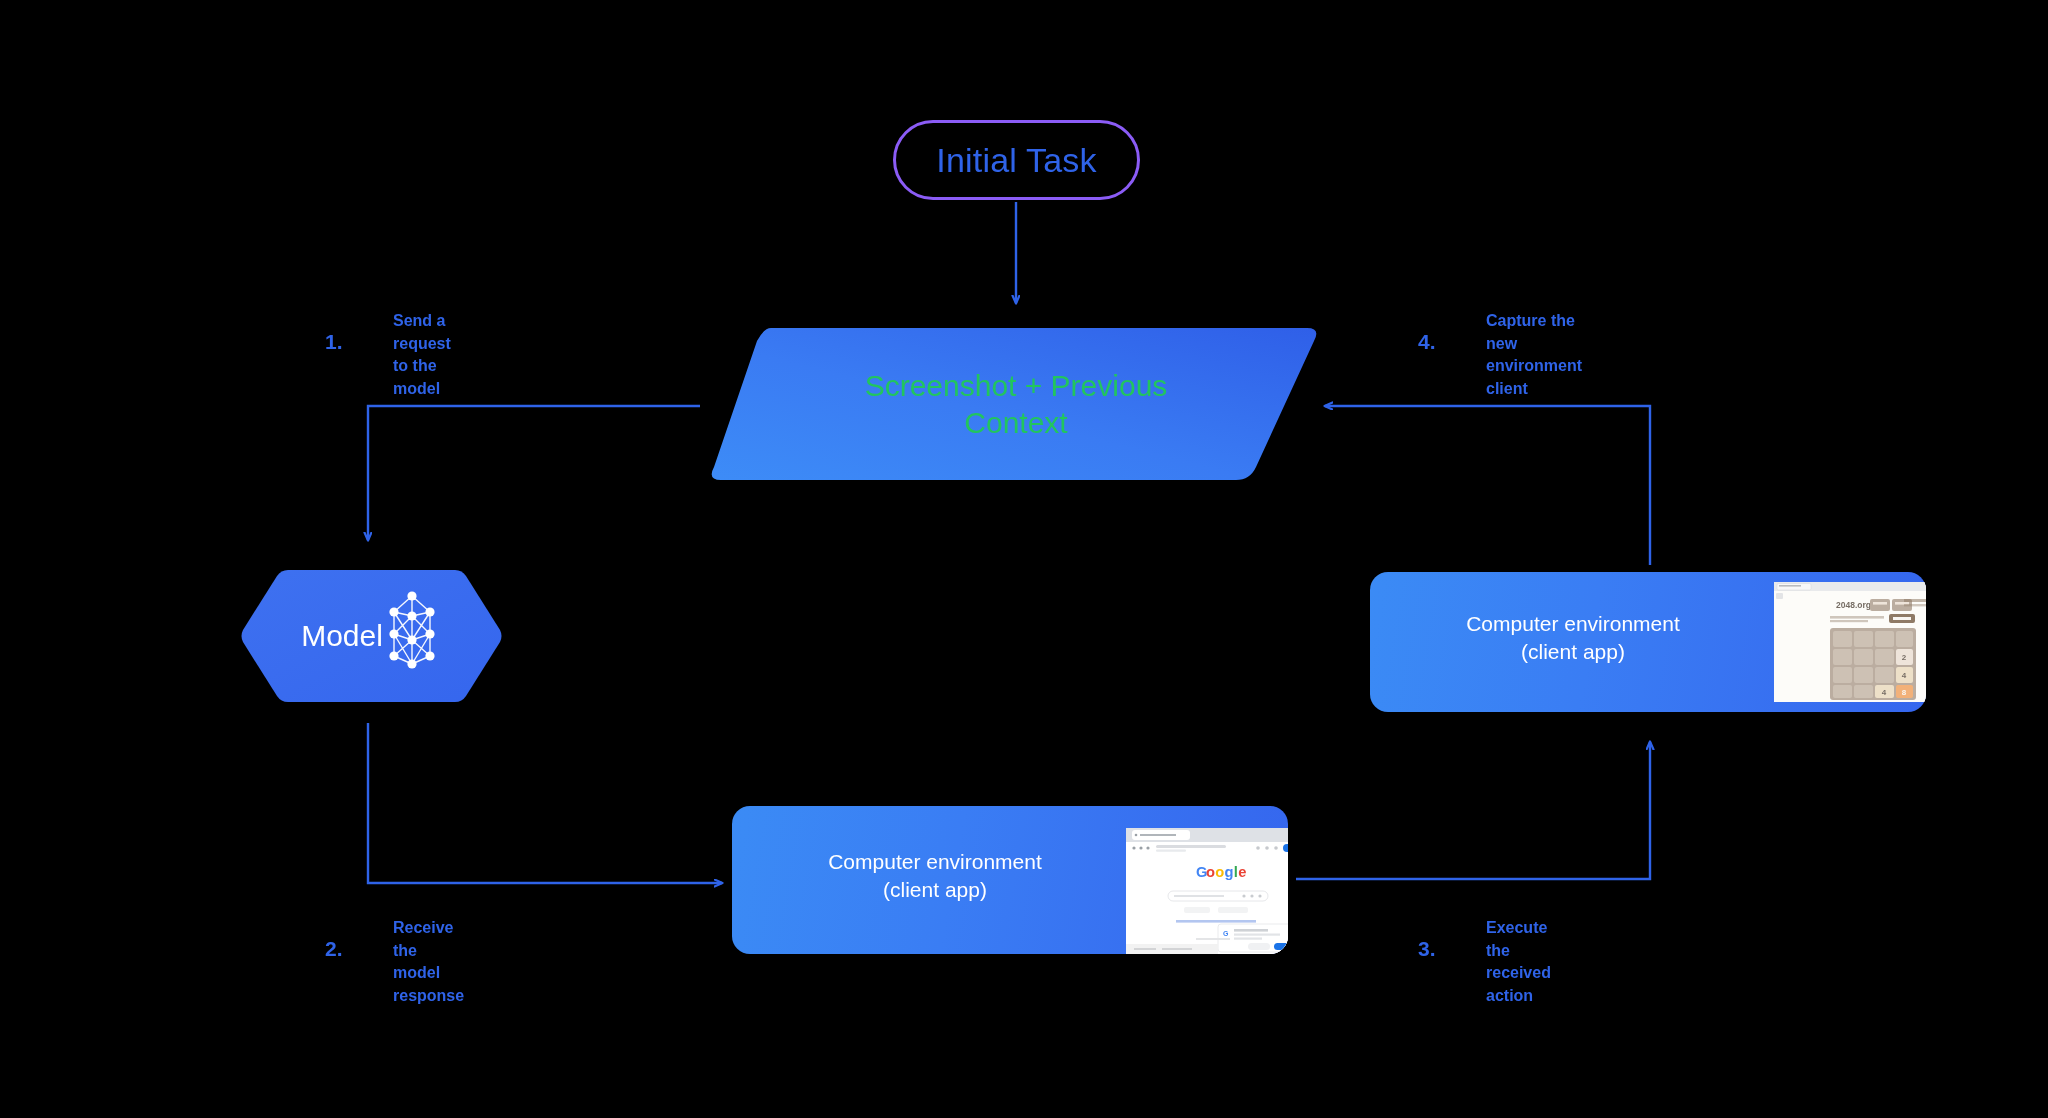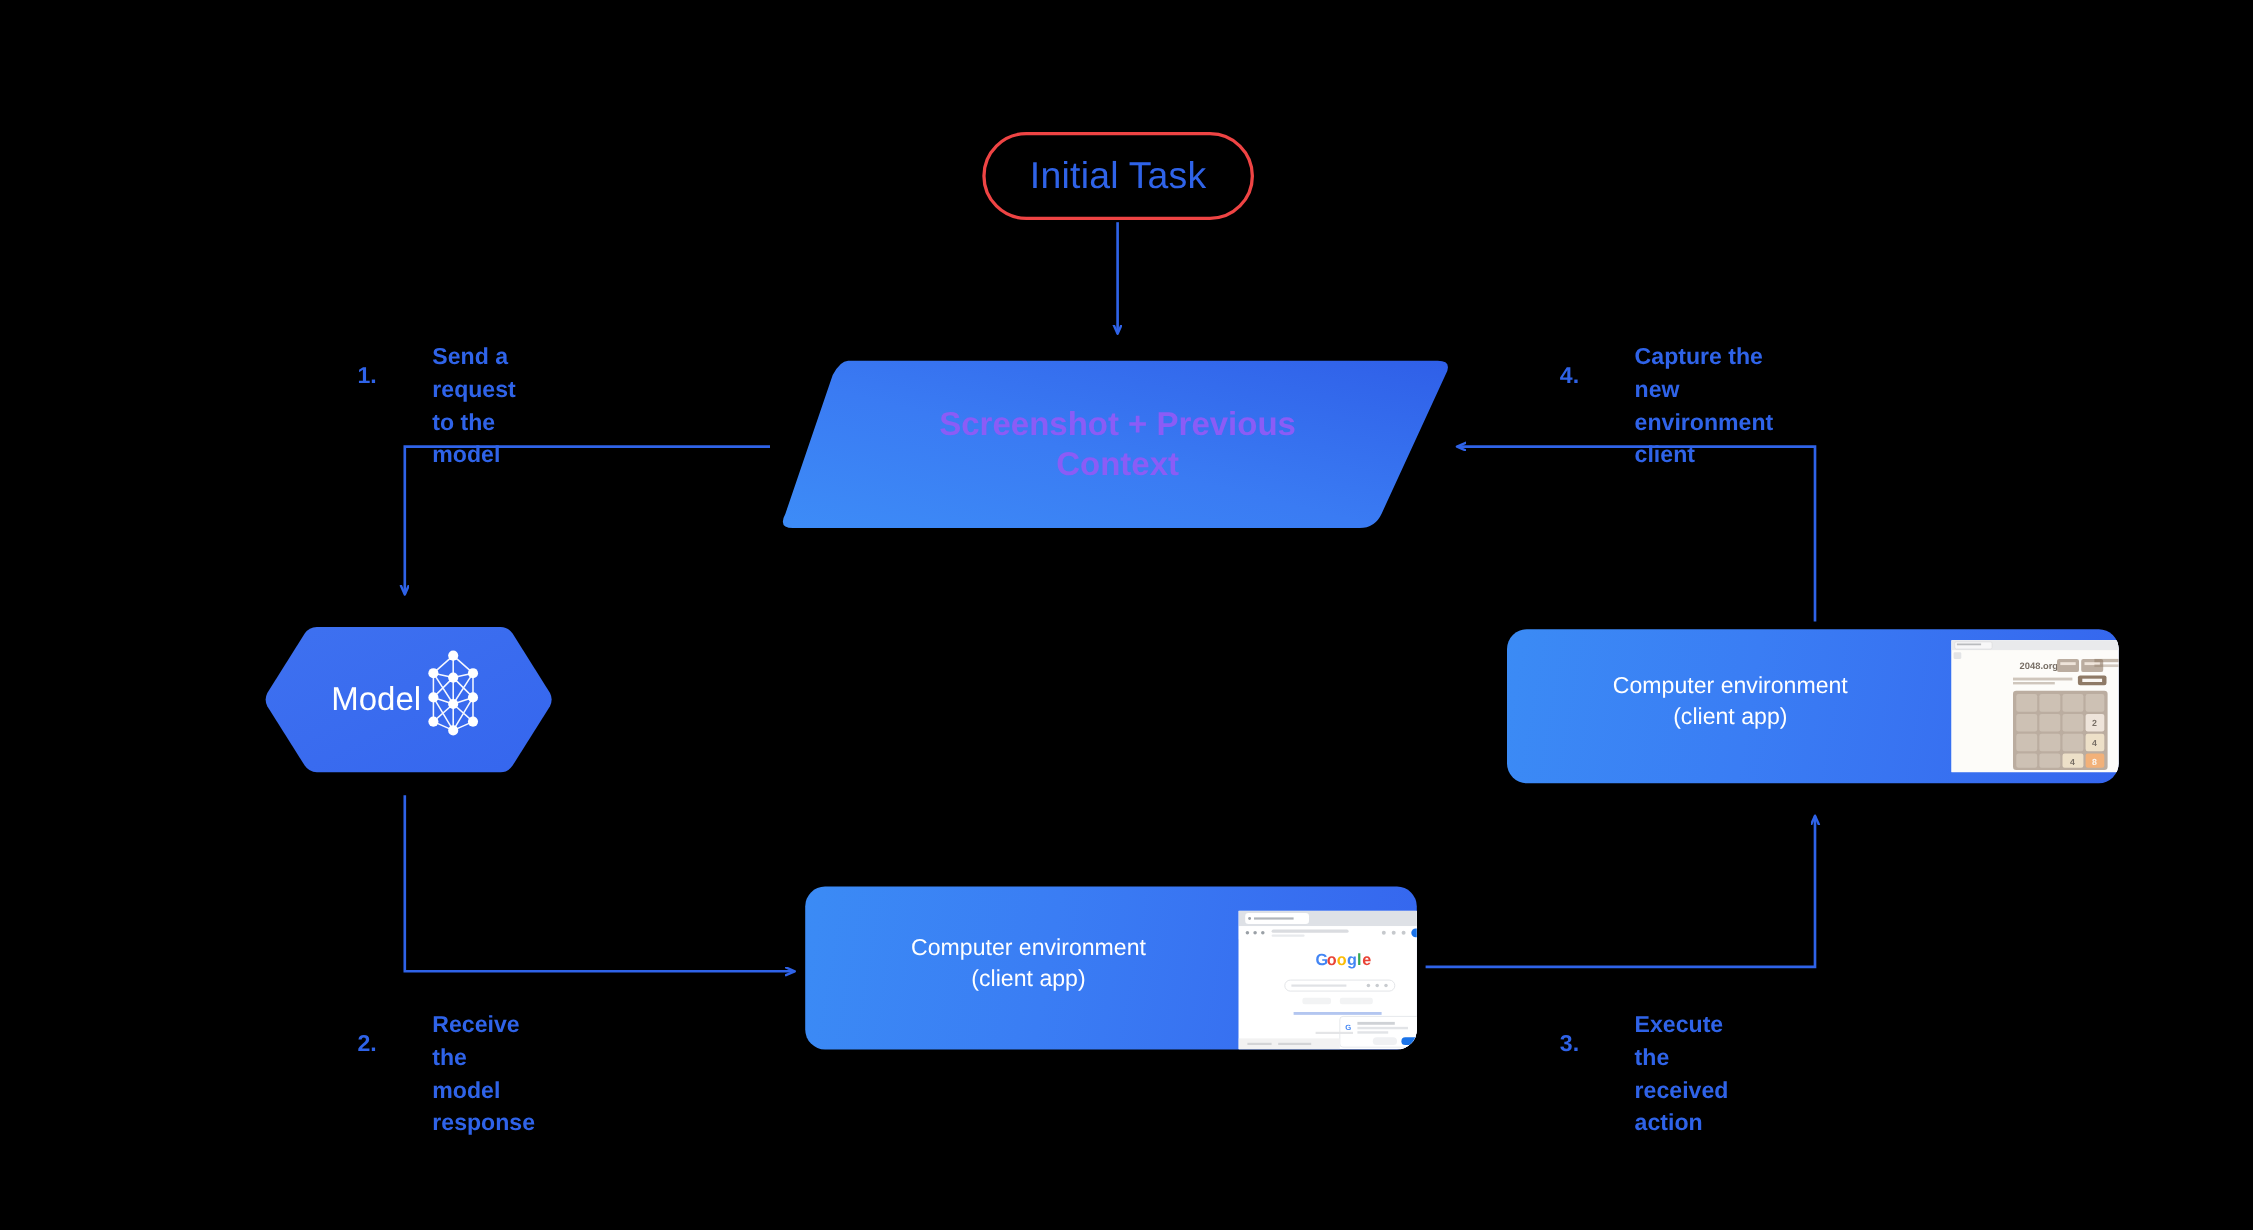--- a/index.html
+++ b/index.html
@@ -23,37 +23,37 @@
   }
   svg.layer {
     position: absolute;
     left: 0; top: 0;
     width: 2048px;
     height: 1118px;
     overflow: visible;
   }
   .node-text {
     position: absolute;
-    color: #8b5cf6;
+    color: #22c55e;
     font-family: "Liberation Sans", sans-serif;
-    font-weight: 700;
+    font-weight: 400;
     line-height: 1.24;
     text-align: center;
     white-space: pre-line;
     pointer-events: none;
   }
 
   
   #initial-task {
     position: absolute;
     left: 893px;
     top: 120px;
     width: 247px;
     height: 80px;
-    border: 3px solid #ef4444;
+    border: 3px solid #8b5cf6;
     border-radius: 40px;
     box-sizing: border-box;
     display: flex;
     align-items: center;
     justify-content: center;
   }
   #initial-task .label {
     color: #2f63e8;
     font-size: 34px;
     letter-spacing: .2px;
@@ -157,21 +157,21 @@
   .step .num {
     position: absolute;
     font-size: 21px;
     left: 0;
     top: 20px;
   }
   .step .txt {
     position: absolute;
     left: 68px;
     top: 0;
-    font-size: 21px;
+    font-size: 16px;
     line-height: 1.42;
     white-space: pre-line;
   }
   #step-1 { left: 325px; top: 310px; }
   #step-2 { left: 325px; top: 917px; }
   #step-3 { left: 1418px; top: 917px; }
   #step-4 { left: 1418px; top: 310px; }
 </style>
 </head>
 <body>

